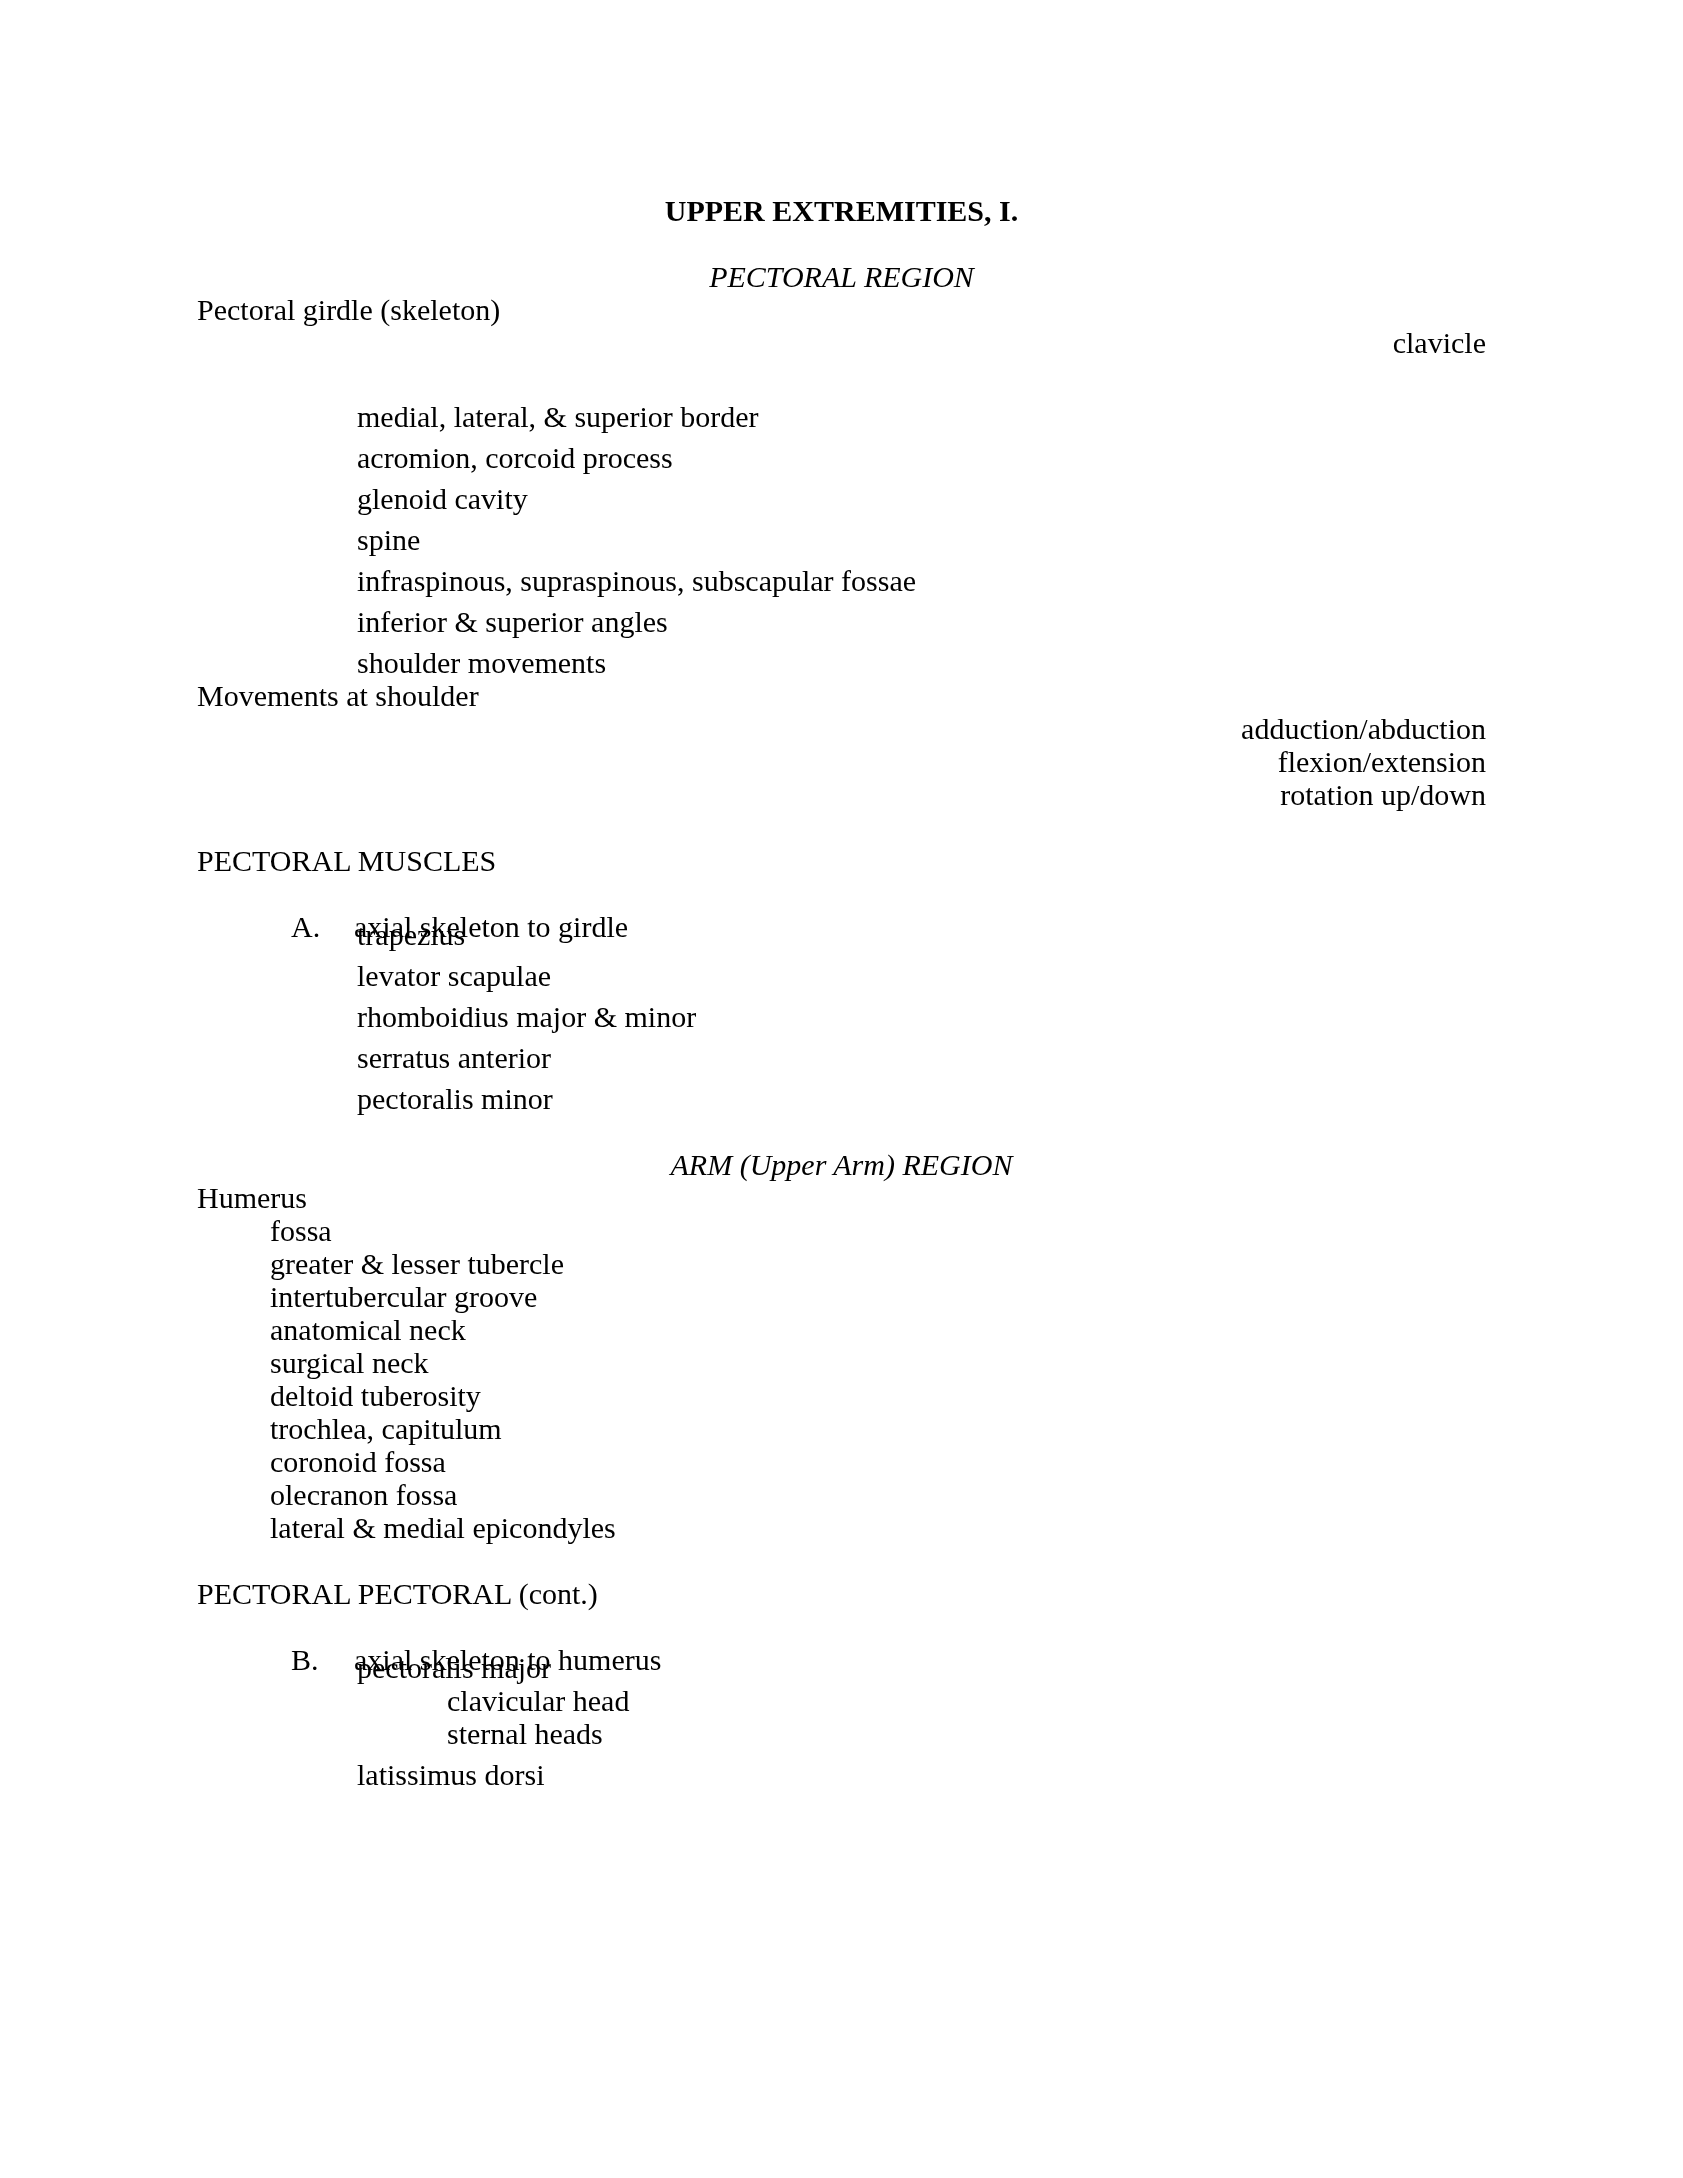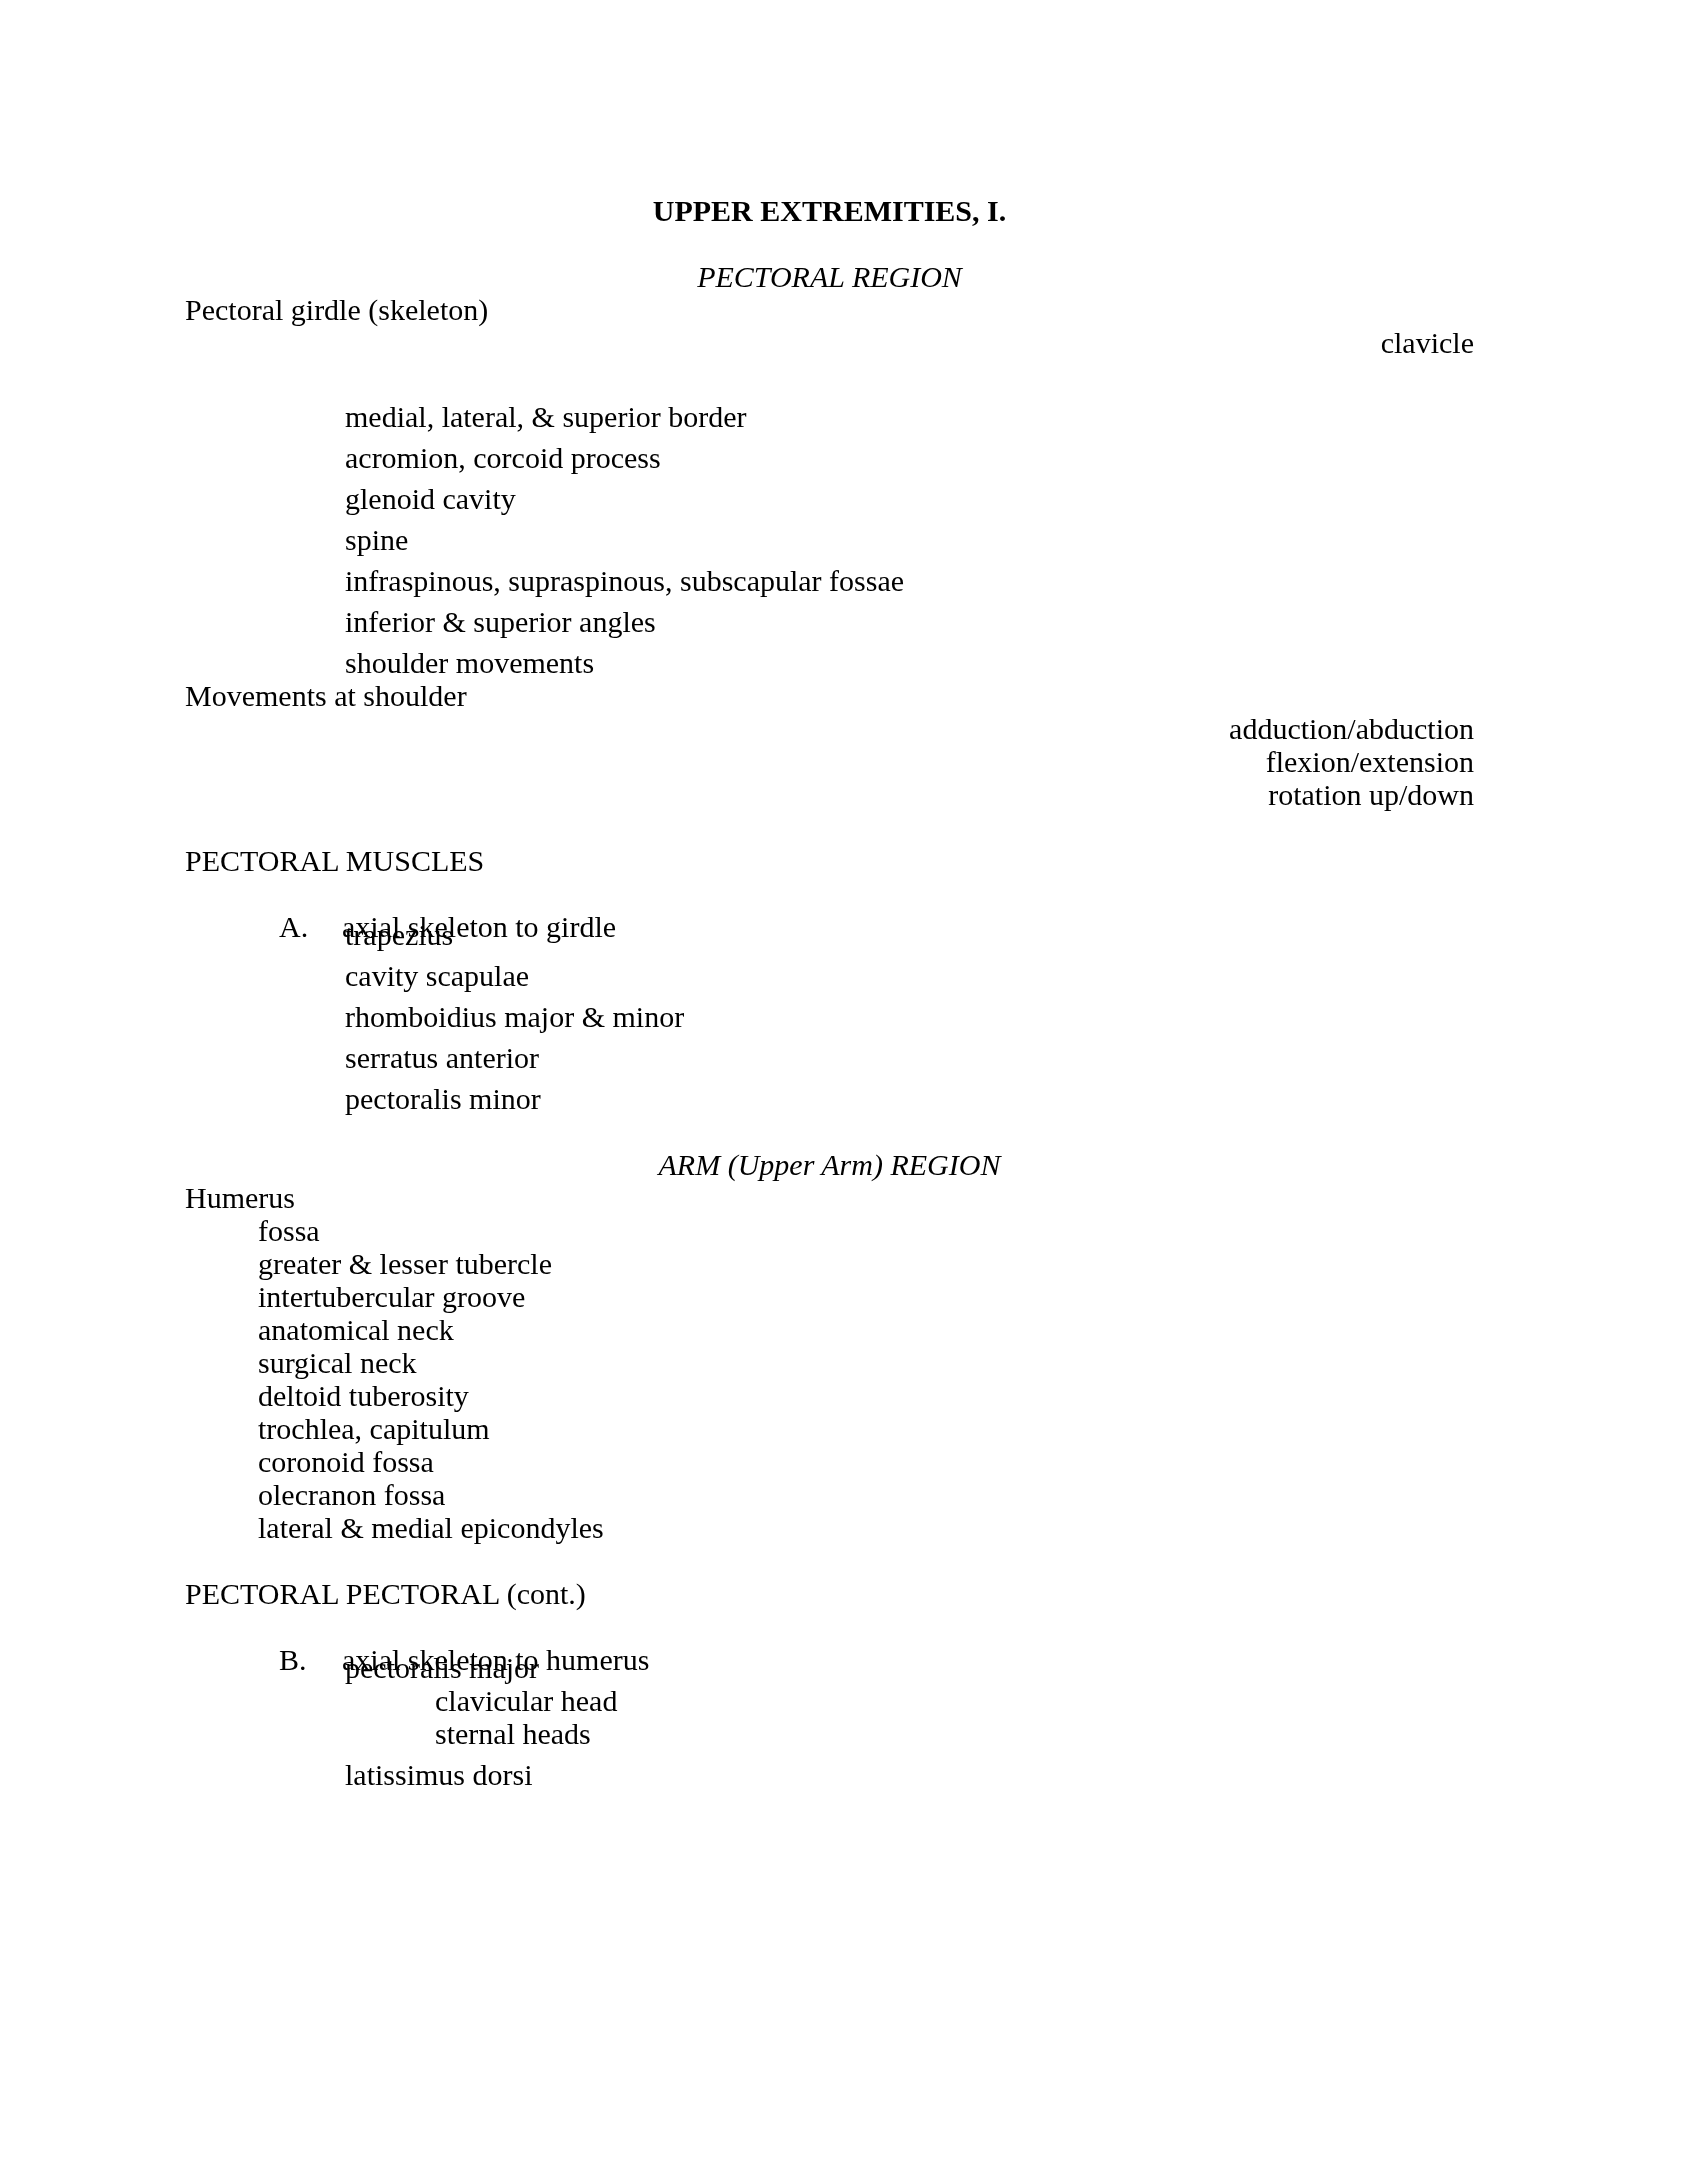--- a/index.html
+++ b/index.html
@@ -8,21 +8,21 @@
     position:relative;
     width:1683px;
     height:2178px;
     background:#ffffff;
     color:#000000;
     font-family:"Liberation Serif","DejaVu Serif",serif;
     overflow:hidden;
   }
   .content {
     position:absolute;
-    left:185px;
+    left:197px;
     top:194px;
     width:1289px;
   }
   .line {
     font-size:30px;
     line-height:33px;
     height:33px;
     white-space:pre;
   }
   .t { font-weight:bold; text-align:center; }
@@ -57,21 +57,21 @@
     <div class="line i0">Movements at shoulder</div>
     <div class="line i2">adduction/abduction</div>
     <div class="line i2">flexion/extension</div>
     <div class="line i2">rotation up/down</div>
     <div class="line b"></div>
     <div class="line i0">PECTORAL MUSCLES</div>
     <div class="line iA">
       <span class="marker">A.</span><span>axial skeleton to girdle</span>
     </div>
     <div class="line i3">trapezius</div>
-    <div class="line i3">cavity scapulae</div>
+    <div class="line i3">levator scapulae</div>
     <div class="line i3">rhomboidius major &amp; minor</div>
     <div class="line i3">serratus anterior</div>
     <div class="line i3">pectoralis minor</div>
     <div class="line b"></div>
     <div class="line r">ARM (Upper Arm) REGION</div>
     <div class="line i0">Humerus</div>
     <div class="line i1">fossa</div>
     <div class="line i1">greater &amp; lesser tubercle</div>
     <div class="line i1">intertubercular groove</div>
     <div class="line i1">anatomical neck</div>

